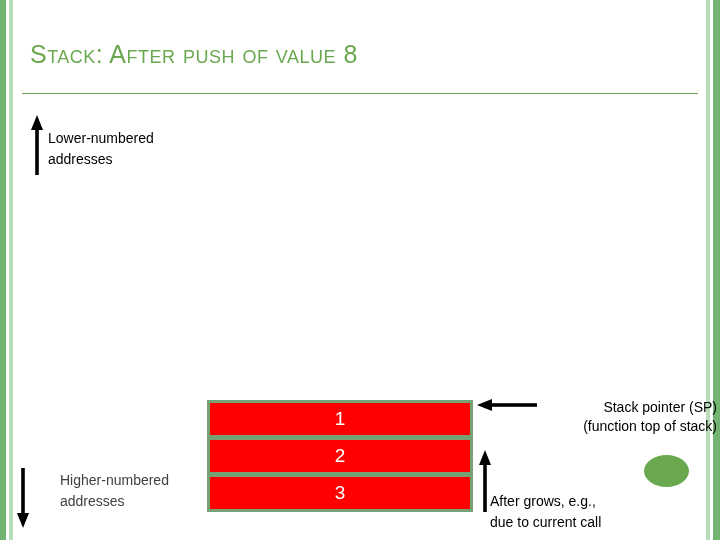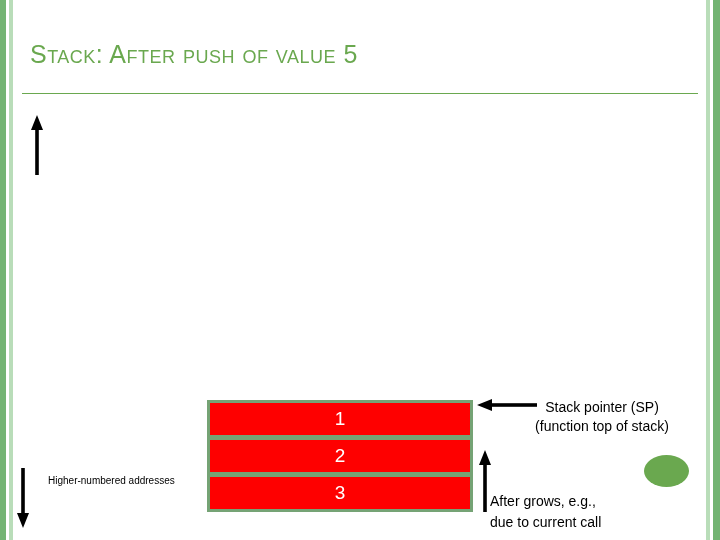--- a/index.html
+++ b/index.html
@@ -99,25 +99,25 @@
     position: absolute;
     left: 48px;
     top: 128px;
     width: 160px;
     font-size: 14px;
     color: #000000;
     line-height: 21px;
   }
   .label-higher {
     position: absolute;
-    left: 48px;
+    left: 60px;
     top: 470px;
     width: 170px;
-    font-size: 10px;
-    color: #000000;
+    font-size: 14px;
+    color: #404040;
     line-height: 21px;
   }
 
   
   .stack {
     position: absolute;
     left: 207px;
     top: 400px;
     width: 266px;
     height: 112px;
@@ -147,21 +147,21 @@
     width: 60px;
     height: 14px;
   }
   .sp-label {
     position: absolute;
     left: 487px;
     top: 398px;
     width: 230px;
     font-size: 14px;
     color: #000000;
-    text-align: center;
+    text-align: right;
     line-height: 19px;
   }
 
   
   .grow-arrow {
     position: absolute;
     left: 478px;
     top: 450px;
     width: 14px;
     height: 62px;
@@ -190,29 +190,30 @@
 </head>
 <body>
 
 <div id="slide">
 
   <div class="left-bar-outer"></div>
   <div class="left-bar-inner"></div>
   <div class="right-bar-inner"></div>
   <div class="right-bar-outer"></div>
 
-  <div class="title">Stack: After push of value 5</div>
+  <div class="title">Stack: After push of value 8</div>
   <div class="title-rule"></div>
 
   <div class="arrow-up">
     <svg width="14" height="60" viewBox="0 0 14 60" xmlns="http://www.w3.org/2000/svg">
       <polygon points="7,0 13,15 1,15" fill="#000000"></polygon>
       <rect x="5.2" y="13" width="3.6" height="47" fill="#000000"></rect>
     </svg>
   </div>
+  <div class="label-lower">Lower-numbered addresses</div>
 
   <div class="arrow-down">
     <svg width="14" height="60" viewBox="0 0 14 60" xmlns="http://www.w3.org/2000/svg">
       <rect x="5.2" y="0" width="3.6" height="47" fill="#000000"></rect>
       <polygon points="7,60 13,45 1,45" fill="#000000"></polygon>
     </svg>
   </div>
   <div class="label-higher">Higher-numbered addresses</div>
 
   <div class="stack">

